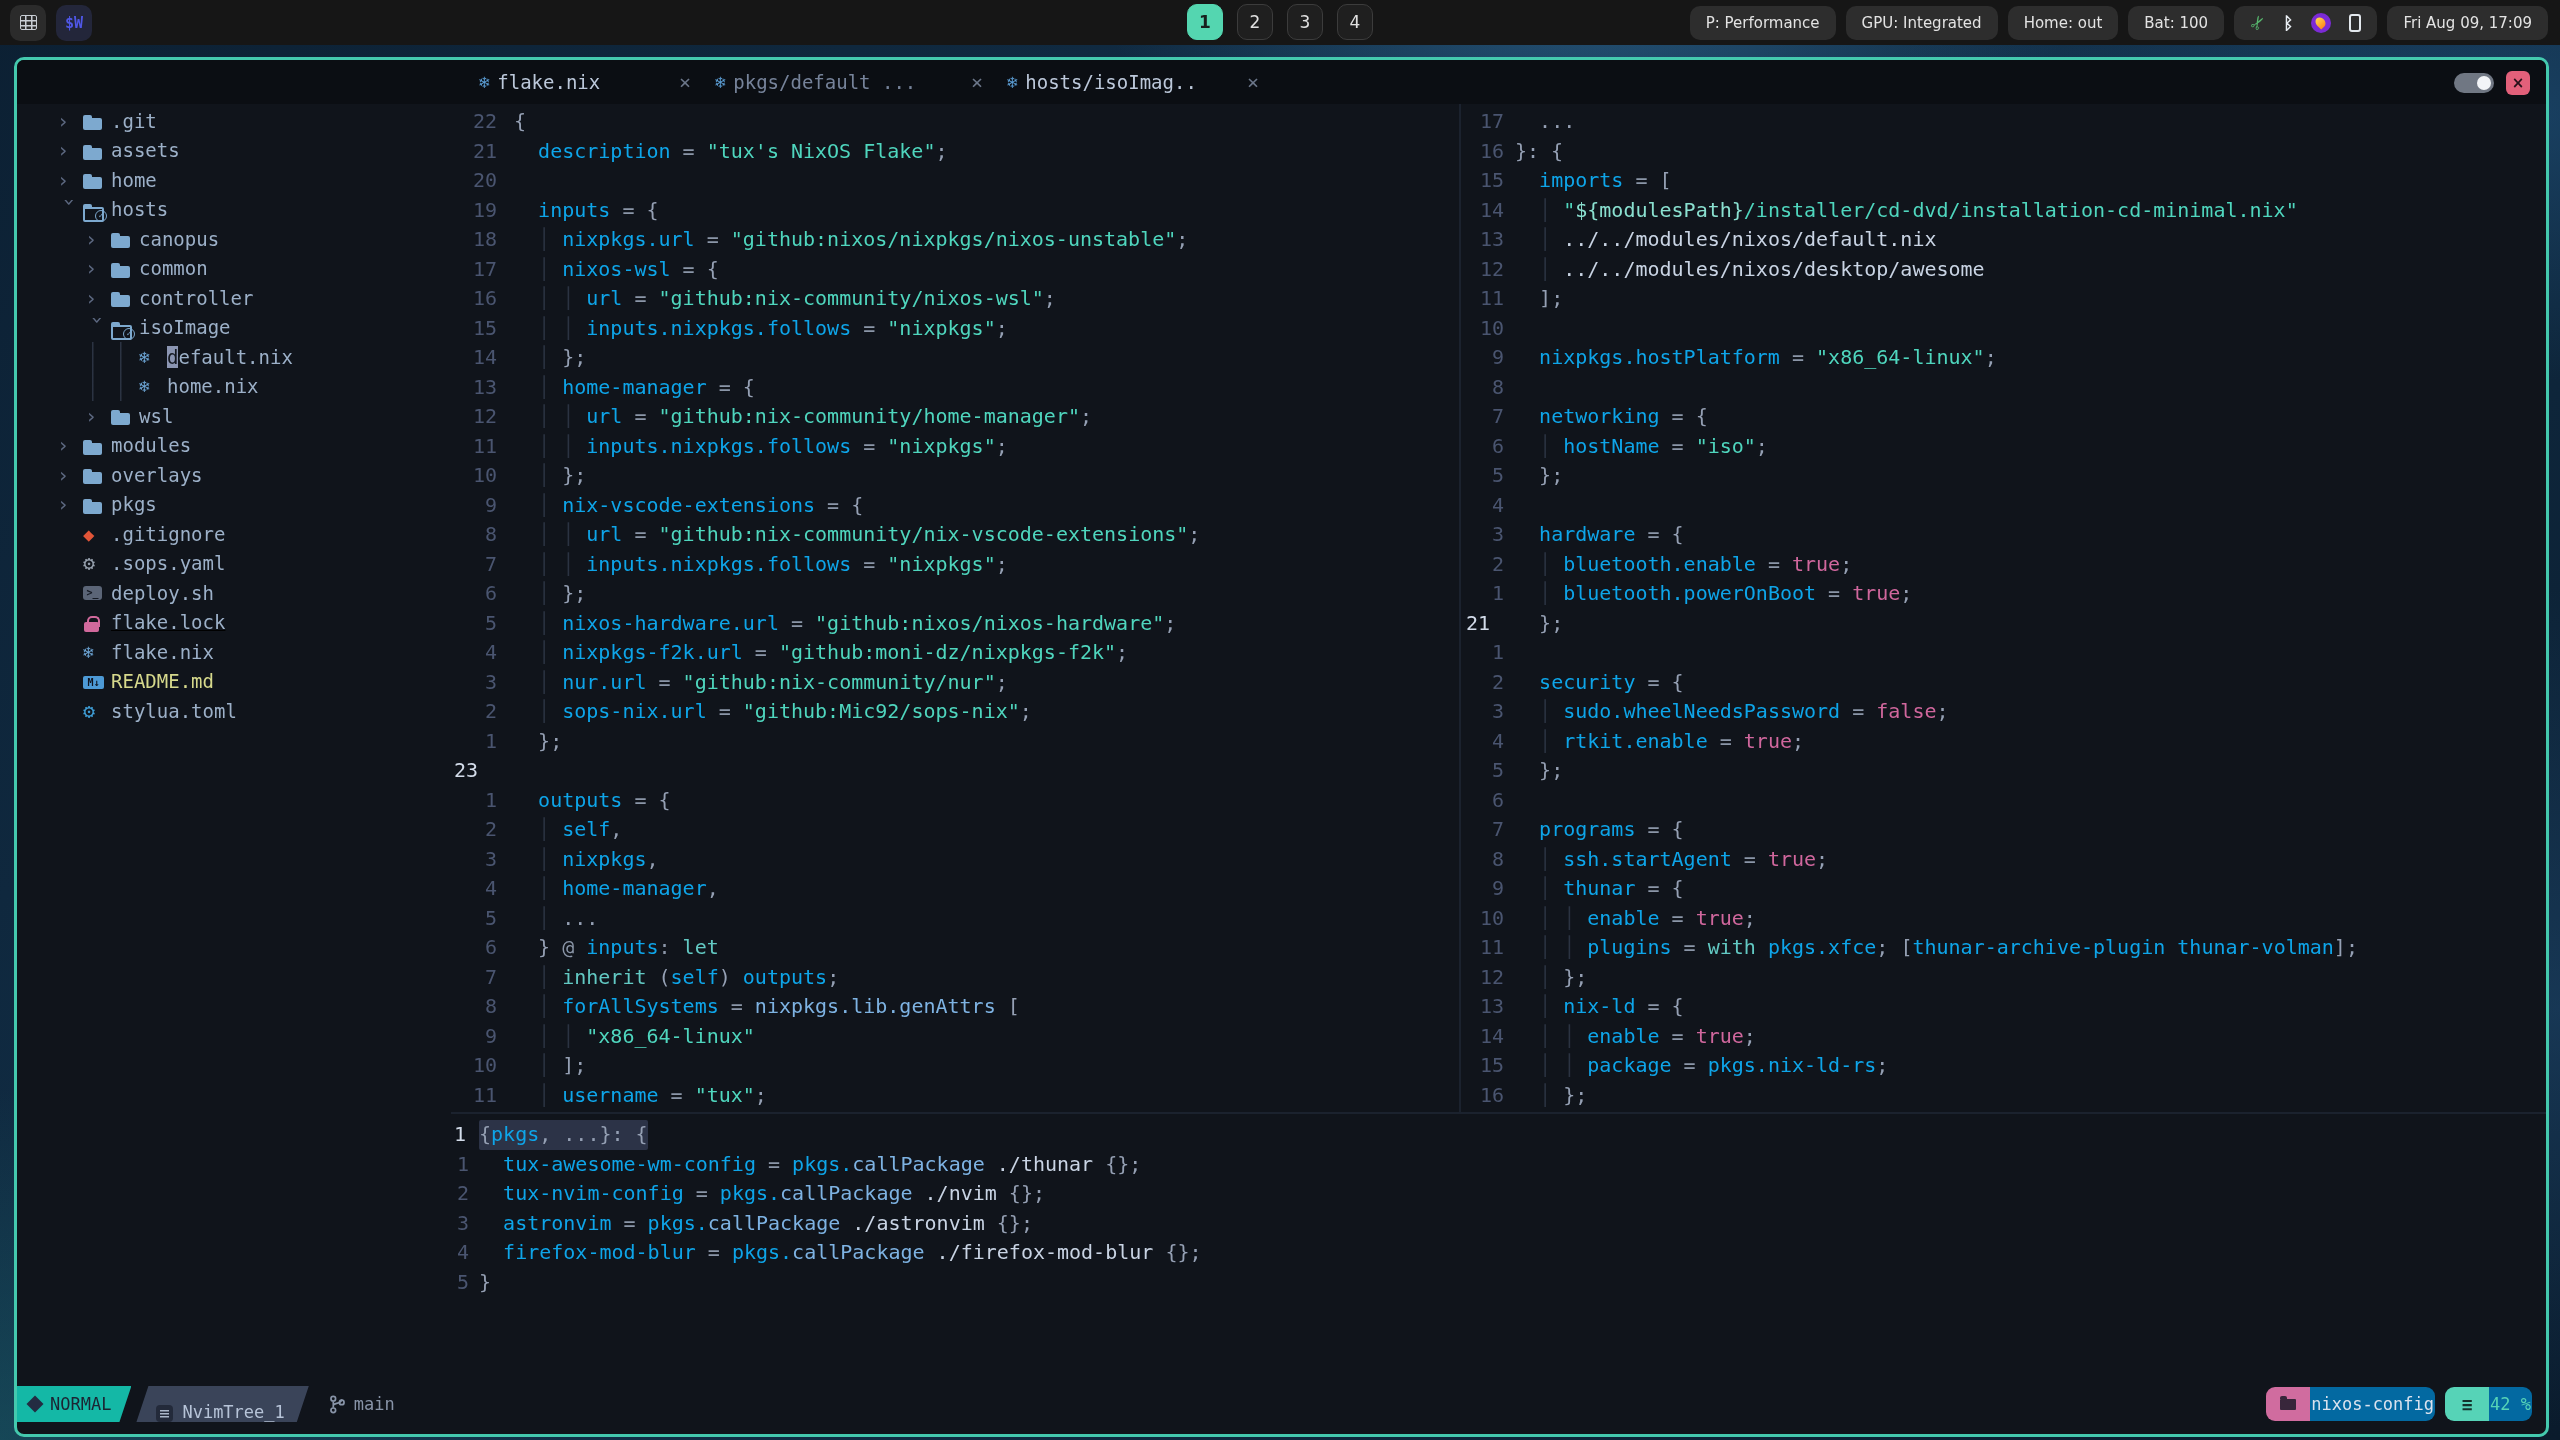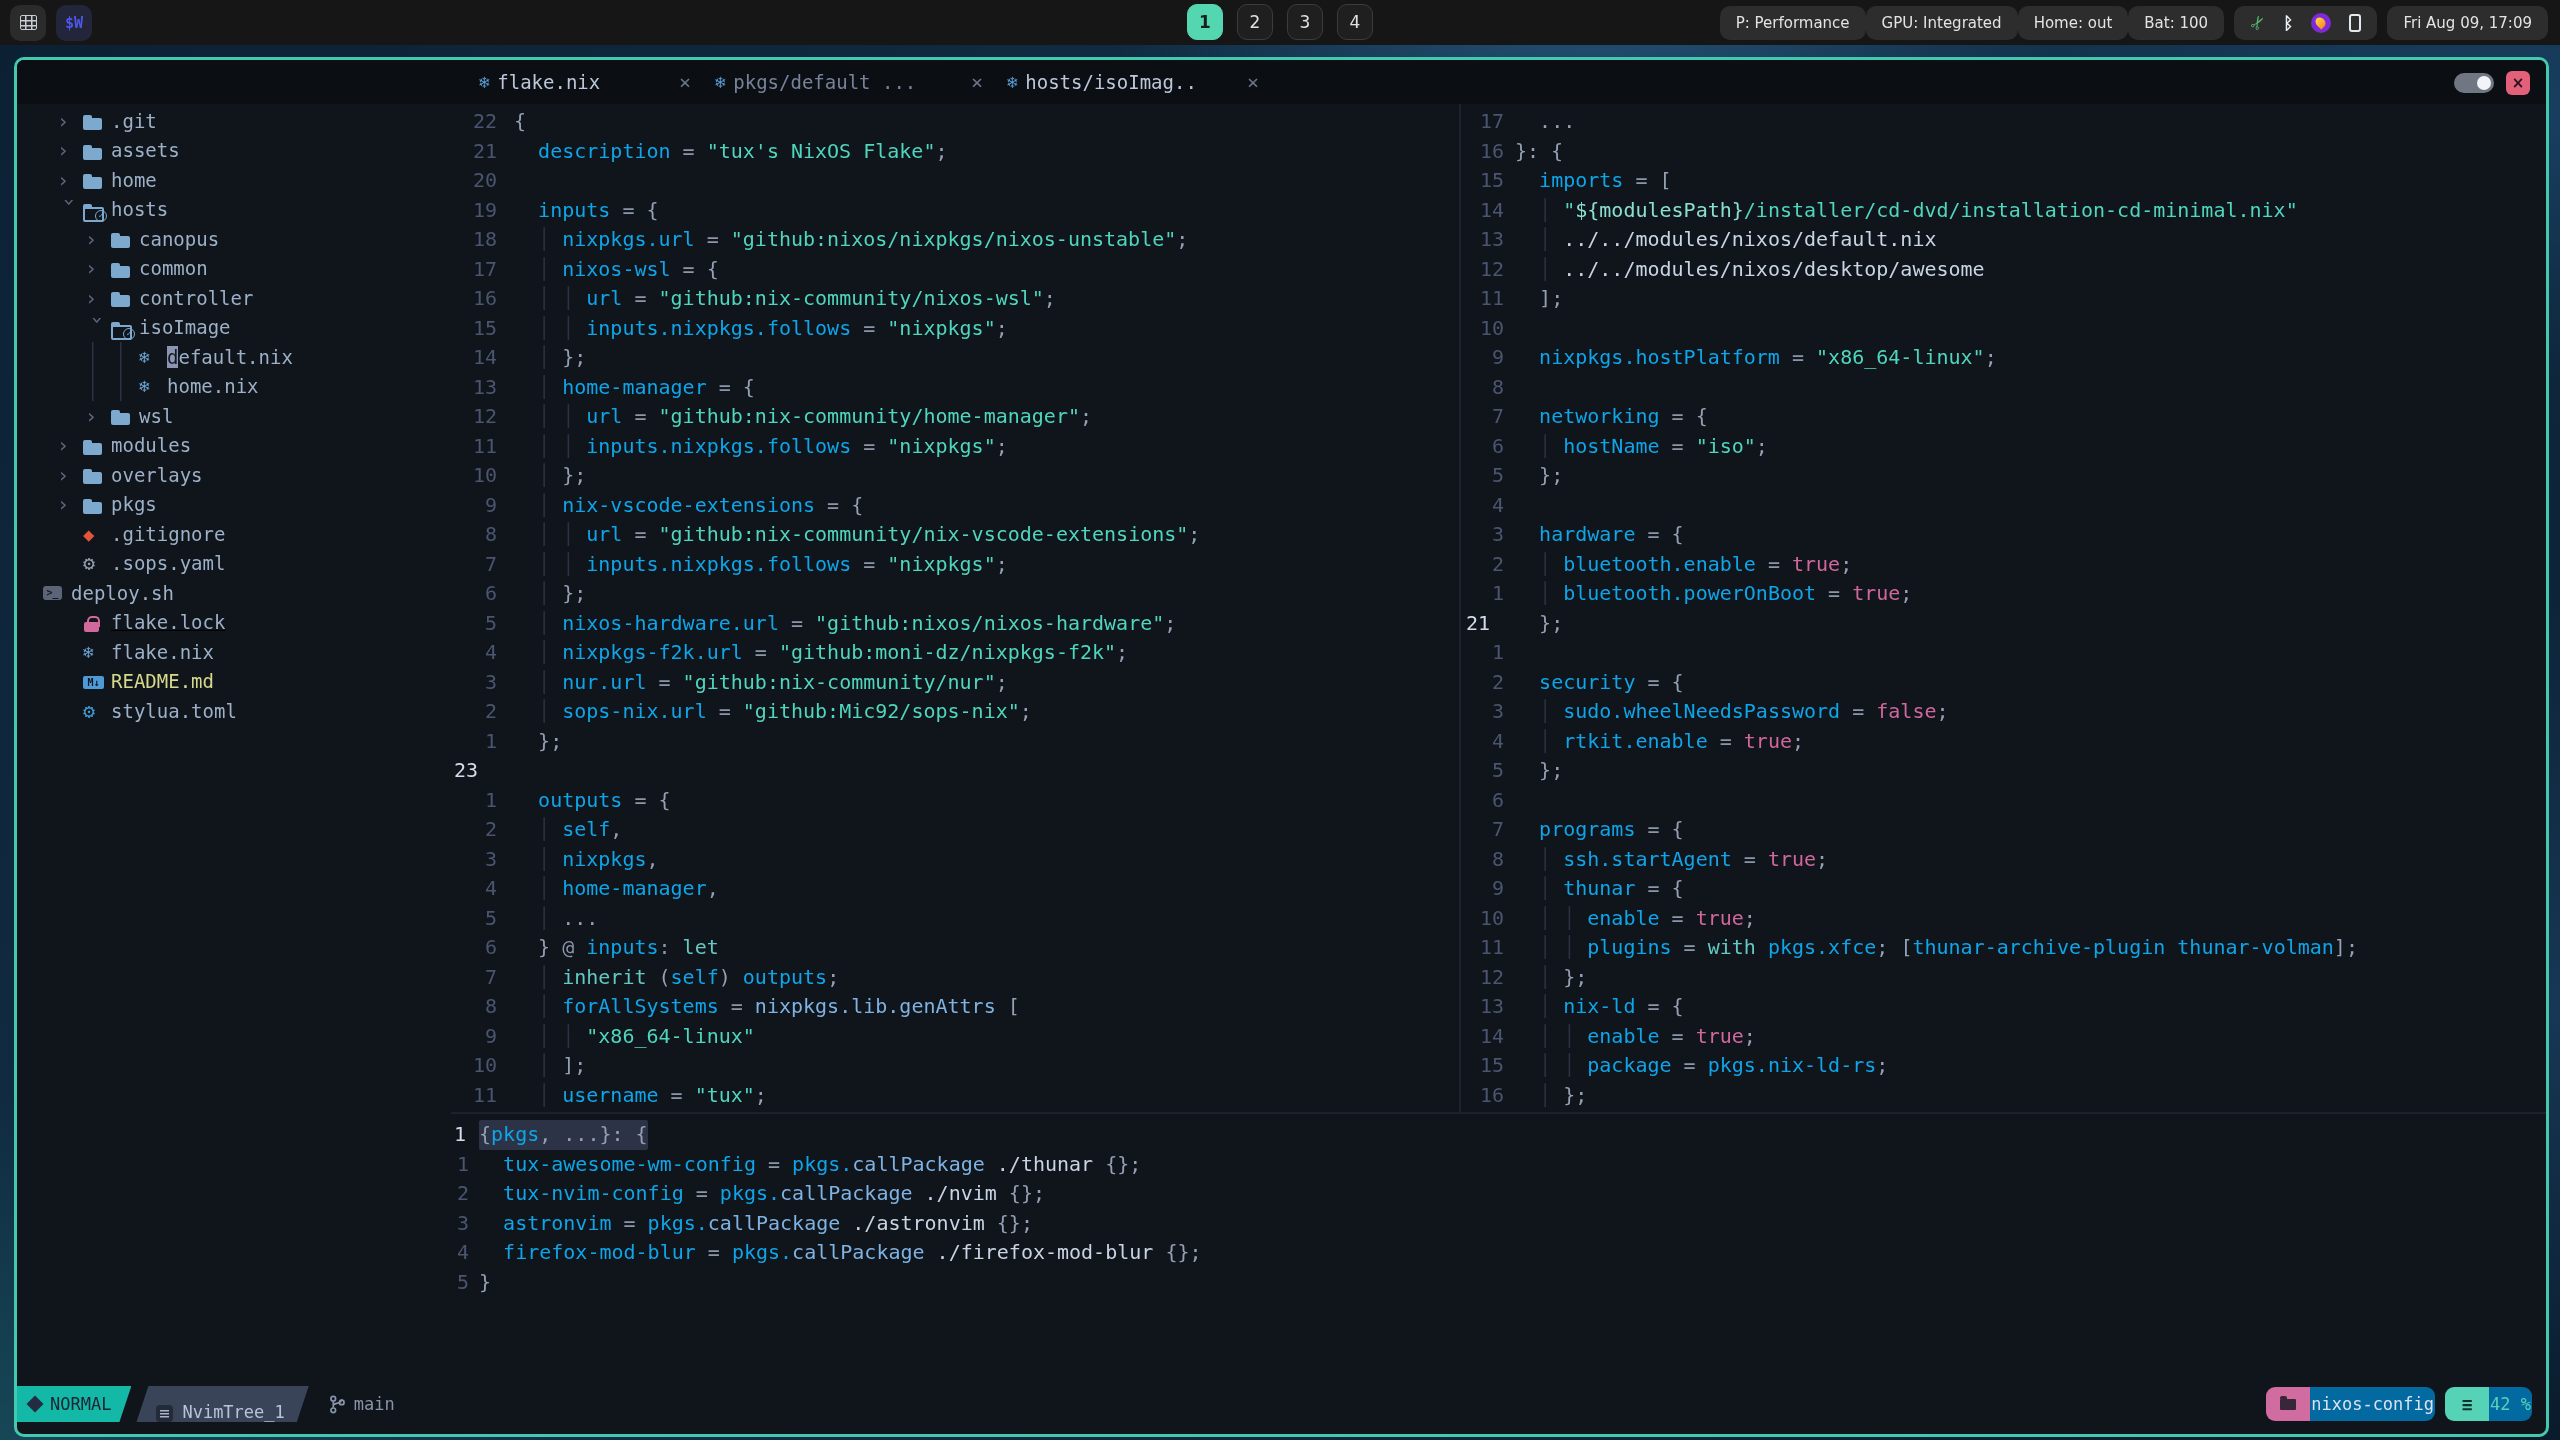--- a/index.html
+++ b/index.html
@@ -155,21 +155,21 @@
         <span class="logo-txt">$W</span>
       </div>
     </div>
     <div class="workspaces">
         <div class="ws-btn active">1</div>
         <div class="ws-btn">2</div>
         <div class="ws-btn">3</div>
         <div class="ws-btn">4</div>
       </div>
     <div class="tb-right">
-      <div style="display:flex;">
+      <div style="display:flex;gap:10px">
           <div class="pill">P: Performance</div>
           <div class="pill">GPU: Integrated</div>
           <div class="pill">Home: out</div>
           <div class="pill">Bat: 100</div>
         </div>
       <div class="pill tray">
           <span class="tray-ic scissors-icon">✂</span>
           <span class="tray-ic bluetooth-icon">ᛒ</span>
           <span class="tray-ic notification-icon"></span>
           <span class="tray-ic phone-icon"></span>
@@ -283,21 +283,21 @@
         <div class="trow" style="padding-left: 40px;">
           <span class="arrow"></span>
           <span class="fico git">◆</span>
           <span class="lbl">.gitignore</span>
         </div>
         <div class="trow" style="padding-left: 40px;">
           <span class="arrow"></span>
           <span class="fico gear">⚙</span>
           <span class="lbl">.sops.yaml</span>
         </div>
-        <div class="trow" style="">
+        <div class="trow" style="padding-left: 40px;">
           <span class="arrow"></span>
           <span class="fico term"></span>
           <span class="lbl">deploy.sh</span>
         </div>
         <div class="trow" style="padding-left: 40px; text-decoration: underline;">
           <span class="arrow"></span>
           <span class="fico lock"></span>
           <span class="lbl">flake.lock</span>
         </div>
         <div class="trow" style="padding-left: 40px;">

